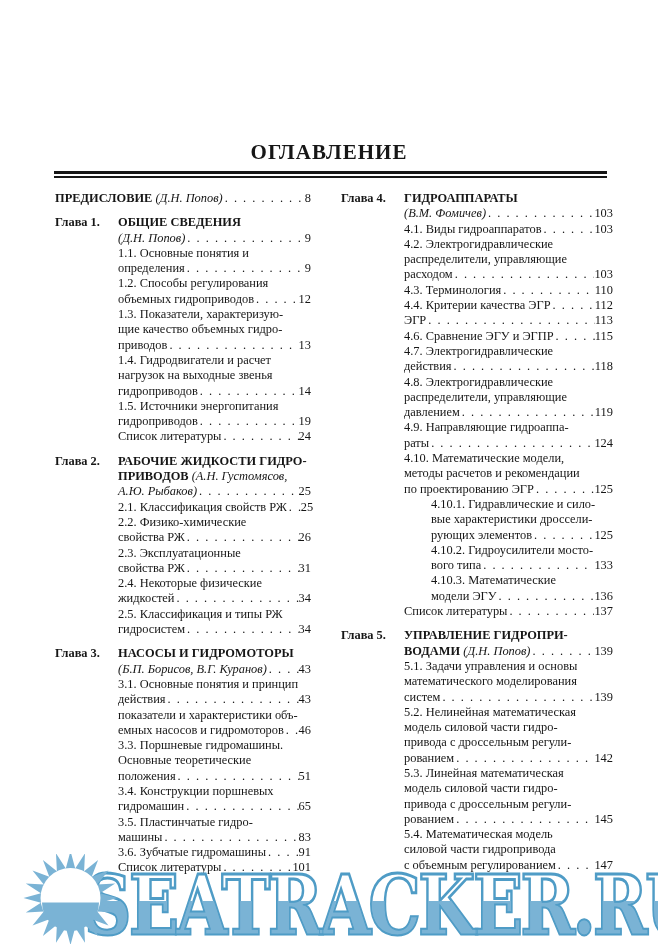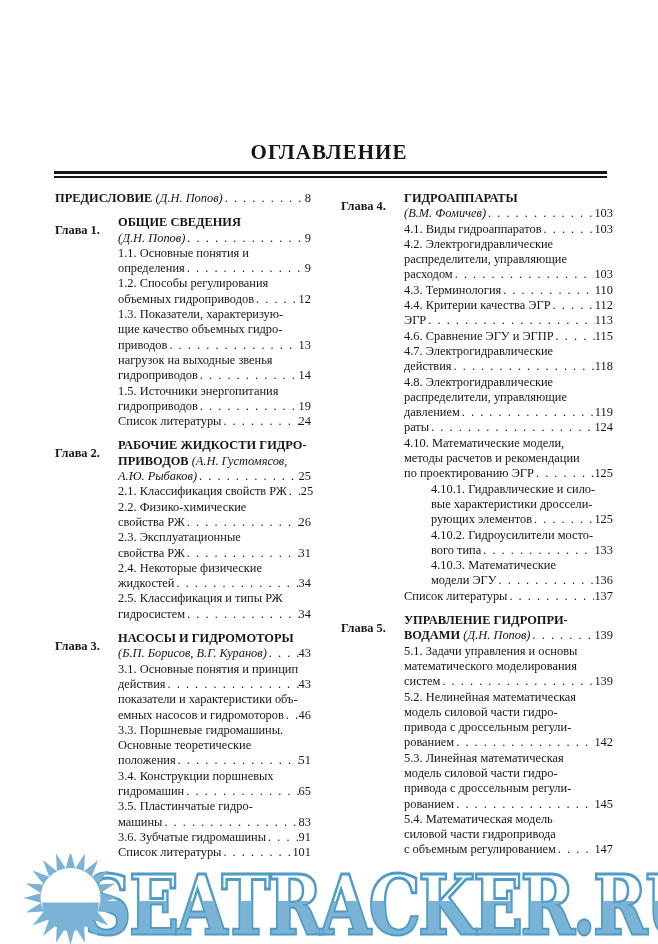--- a/index.html
+++ b/index.html
@@ -15,21 +15,21 @@
   .rule{
     margin:7px 51px 0 54px;height:2px;
     border-top:3px solid #161616;border-bottom:2px solid #161616;
   }
   .columns{display:flex;margin:13px 45px 0 55px;gap:30px;}
   .col{font-size:12.4px;line-height:15.3px;}
   .col-left{width:256px;flex:none;}
   .col-right{width:272px;flex:none;}
   .toc-item{position:relative;padding-left:63px;margin-bottom:9px;}
   .toc-item.fullwidth{padding-left:0;}
-  .chapter{position:absolute;left:0;top:8px;font-weight:bold;}
+  .chapter{position:absolute;left:0;top:0;font-weight:bold;}
   .row{display:flex;align-items:baseline;white-space:nowrap;}
   .row.ind{margin-left:27px;}
   .txt{flex:none;}
   .txt .b{font-weight:bold;}
   .txt .i{font-style:italic;}
   .dots{flex:1 1 auto;overflow:hidden;min-width:10px;letter-spacing:1.5px;padding:0 2px;}
   .pagenum{flex:none;text-align:right;}
   
   .wm{
     position:absolute;left:84px;bottom:-8px;z-index:5;pointer-events:none;
@@ -91,20 +91,23 @@
           </div>
           <div class="row">
             <span class="txt"><span>щие качество объемных гидро-</span></span>
           </div>
           <div class="row">
             <span class="txt"><span>приводов</span></span>
             <span class="dots">. . . . . . . . . . . . . . . . . . . . . . . . . . . . . . . . . . . . . . . . . . . . . </span>
             <span class="pagenum">13</span>
           </div>
           <div class="row">
+            <span class="txt"><span>1.4. Гидродвигатели и расчет</span></span>
+          </div>
+          <div class="row">
             <span class="txt"><span>нагрузок на выходные звенья</span></span>
           </div>
           <div class="row">
             <span class="txt"><span>гидроприводов</span></span>
             <span class="dots">. . . . . . . . . . . . . . . . . . . . . . . . . . . . . . . . . . . . . . . . . . . . . </span>
             <span class="pagenum">14</span>
           </div>
           <div class="row">
             <span class="txt"><span>1.5. Источники энергопитания</span></span>
           </div>
@@ -293,20 +296,23 @@
           <div class="row">
             <span class="txt"><span>4.8. Электрогидравлические</span></span>
           </div>
           <div class="row">
             <span class="txt"><span>распределители, управляющие</span></span>
           </div>
           <div class="row">
             <span class="txt"><span>давлением</span></span>
             <span class="dots">. . . . . . . . . . . . . . . . . . . . . . . . . . . . . . . . . . . . . . . . . . . . . </span>
             <span class="pagenum">119</span>
+          </div>
+          <div class="row">
+            <span class="txt"><span>4.9. Направляющие гидроаппа-</span></span>
           </div>
           <div class="row">
             <span class="txt"><span>раты</span></span>
             <span class="dots">. . . . . . . . . . . . . . . . . . . . . . . . . . . . . . . . . . . . . . . . . . . . . </span>
             <span class="pagenum">124</span>
           </div>
           <div class="row">
             <span class="txt"><span>4.10. Математические модели,</span></span>
           </div>
           <div class="row">

